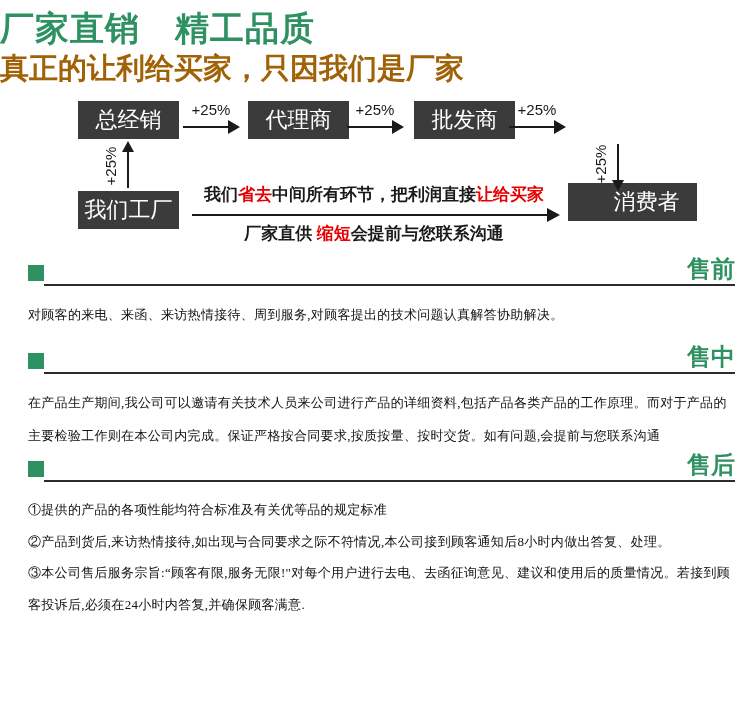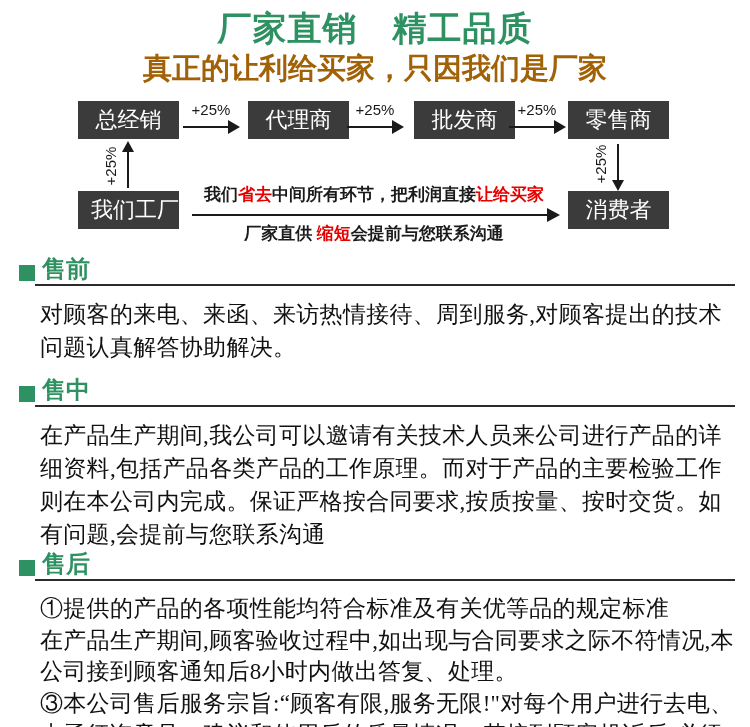--- a/index.html
+++ b/index.html
@@ -1,33 +1,33 @@
 <!DOCTYPE html>
 <html><head>
 <meta charset="utf-8">
 <style>
   html,body{margin:0;padding:0;}
   body{width:750px;height:727px;overflow:hidden;background:#ffffff;
        font-family:"Liberation Sans","DejaVu Sans",sans-serif;color:#1a1a1a;}
   .page{position:relative;width:750px;height:727px;background:#fff;}
 
   
-  .hdr{text-align:center;}
+  .hdr{}
   .title{margin:6px 0 0 0;font-size:34px;line-height:44px;font-weight:900;
          color:#2e9161;letter-spacing:1px;}
   .subtitle{margin:1px 0 0 0;font-size:29px;line-height:35px;font-weight:bold;color:#a16207;}
   .tagline{margin-top:3px;font-family:"Liberation Serif","DejaVu Serif",serif;
            font-size:11.5px;line-height:14px;color:#c6c6c6;letter-spacing:.4px;}
 
   
   .diagram{position:relative;width:750px;height:152px;margin-top:8px;}
   .dbox{position:absolute;width:101px;height:38px;background:#3b3b3b;color:#ffffff;
         font-size:22px;line-height:38px;text-align:center;}
   .b0{left:78px;top:7px;} .b1{left:248px;top:7px;} .b2{left:414px;top:7px;}
-  .b3{left:568px;top:7px;} .bf{left:78px;top:97px;text-align:right;} .bc{left:568px;top:97px;}
+  .b3{left:568px;top:7px;} .bf{left:78px;top:97px;} .bc{left:568px;top:89px;padding-left:28px;}
 
   .hgroup{position:absolute;top:8px;width:60px;text-align:center;}
   .g1{left:181px;} .g2{left:345px;} .g3{left:507px;}
   .hlabel{font-size:15px;line-height:16px;color:#1a1a1a;}
   .harrow{position:relative;height:14px;margin-top:2px;}
   .harrow::before{content:"";position:absolute;left:2px;right:12px;top:6px;height:2px;background:#1a1a1a;}
   .harrow::after{content:"";position:absolute;right:1px;top:0;
                  border-top:7px solid transparent;border-bottom:7px solid transparent;
                  border-left:12px solid #1a1a1a;}
 
@@ -50,46 +50,45 @@
   .marrow{position:relative;height:14px;margin:2px 0 1px 0;}
   .marrow::before{content:"";position:absolute;left:4px;right:13px;top:6px;height:2px;background:#1a1a1a;}
   .marrow::after{content:"";position:absolute;right:0;top:0;
                  border-top:7px solid transparent;border-bottom:7px solid transparent;
                  border-left:13px solid #1a1a1a;}
   .red{color:#e60000;}
 
   
   .section{margin:0;}
   .s1{margin-top:10px;} .s2{margin-top:13px;} .s3{margin-top:0px;}
-  .sec-head{display:flex;align-items:flex-end;margin:0 15px 0 19px;}
+  .sec-head{display:flex;align-items:flex-end;margin:0 15px 0 28px;text-align:right;}
   .sq{flex:none;width:16px;height:16px;background:#2e9161;margin:0 0 5px 0;}
   .title-wrap{flex:1;border-bottom:2px solid #2b2b2b;padding-left:7px;}
   .sec-title{display:inline-block;font-size:24px;line-height:26px;font-weight:bold;
              color:#2e9161;padding-bottom:2px;}
-  .sec-body{margin:12px 13px 0 40px;font-family:"Liberation Serif","DejaVu Serif",serif;
-            font-size:23px;line-height:33px;color:#111111;letter-spacing:.3px;}
+  .sec-body{margin:12px 13px 0 28px;font-family:"Liberation Serif","DejaVu Serif",serif;
+            font-size:13px;line-height:33px;color:#111111;letter-spacing:.3px;}
   .sec-body p{margin:0;}
   .s3 .sec-body{line-height:31.5px;}
 </style>
 </head>
 <body>
 
 <div class="page">
 
   <div class="hdr">
     <div class="title">厂家直销　精工品质</div>
     <div class="subtitle">真正的让利给买家，只因我们是厂家</div>
   </div>
 
   <div class="diagram">
 
     <div class="dbox b0">总经销</div>
     <div class="dbox b1">代理商</div>
     <div class="dbox b2">批发商</div>
-    <div class="dbox b3">零售商</div>
     <div class="dbox bf">我们工厂</div>
     <div class="dbox bc">消费者</div>
 
     <div class="hgroup g1">
       <div class="hlabel">+25%</div>
       <div class="harrow"></div>
     </div>
     <div class="hgroup g2">
       <div class="hlabel">+25%</div>
       <div class="harrow"></div>
@@ -141,18 +140,18 @@
 
   <div class="section s3">
     <div class="sec-head">
       <span class="sq"></span>
       <div class="title-wrap">
         <span class="sec-title">售后</span>
       </div>
     </div>
     <div class="sec-body">
       <p>①提供的产品的各项性能均符合标准及有关优等品的规定标准</p>
-      <p>在产品生产期间,顾客验收过程中,如出现与合同要求之际不符情况,本公司接到顾客通知后8小时内做出答复、处理。</p>
+      <p>②产品到货后,来访热情接待,如出现与合同要求之际不符情况,本公司接到顾客通知后8小时内做出答复、处理。</p>
       <p>③本公司售后服务宗旨:“顾客有限,服务无限!"对每个用户进行去电、去函征询意见、建议和使用后的质量情况。若接到顾客投诉后,必须在24小时内答复,并确保顾客满意.</p>
     </div>
   </div>
 
 </div>
 
 </body></html>

